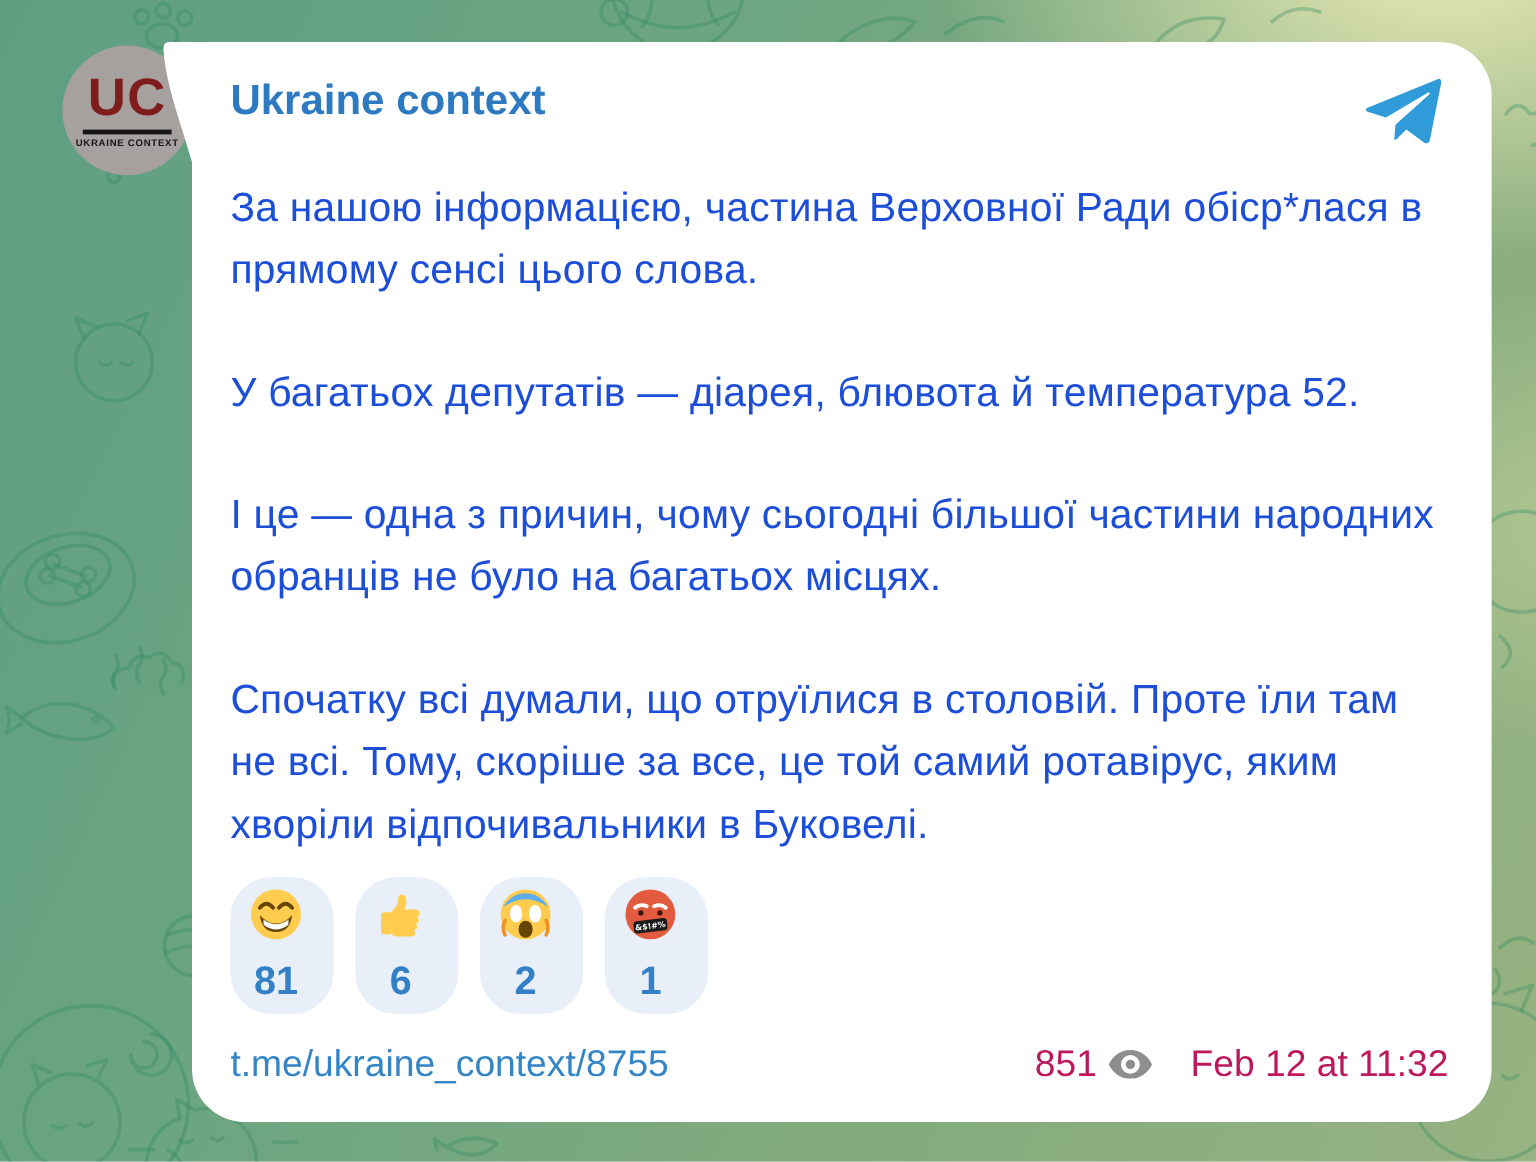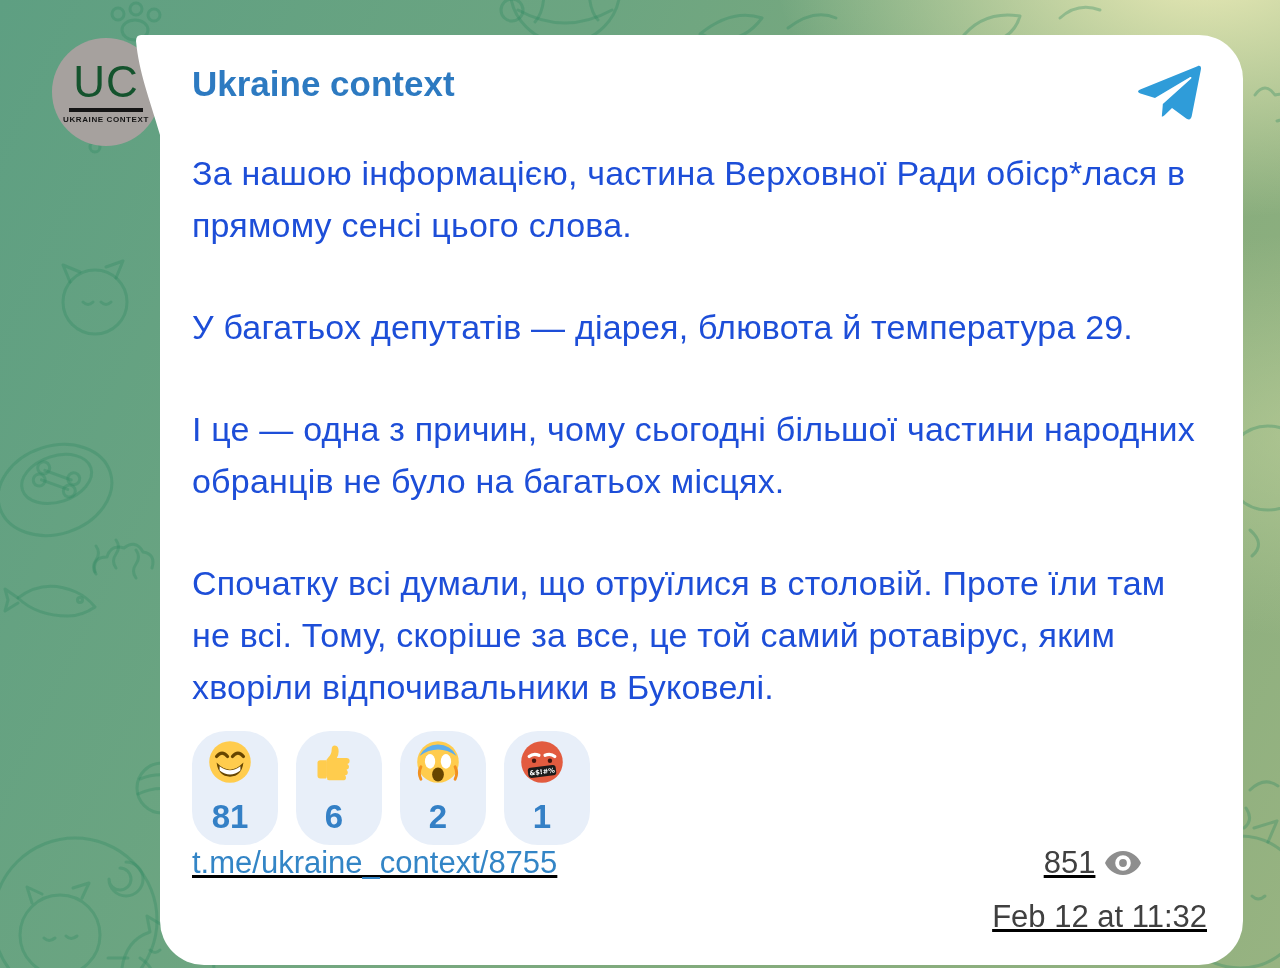--- a/index.html
+++ b/index.html
@@ -15,21 +15,21 @@
   .bg-doodles path,.bg-doodles circle,.bg-doodles ellipse,.bg-doodles rect{
     fill:none;stroke:#2f8a62;stroke-opacity:.33;stroke-width:3;stroke-linecap:round;stroke-linejoin:round;
   }
 
   
   .avatar{
     position:absolute;left:52px;top:38px;width:108px;height:108px;border-radius:50%;
     background:#a6a19e;z-index:1;display:flex;flex-direction:column;align-items:center;justify-content:center;
     cursor:pointer;
   }
-  .avatar .initials{font-weight:400;color:#14532d;font-size:44px;letter-spacing:1px;line-height:1;}
+  .avatar .initials{font-weight:700;color:#7f1d1d;font-size:44px;letter-spacing:1px;line-height:1;}
   .avatar .rule{width:74px;height:4px;background:#151515;margin:4px 0 3px;}
   .avatar .subtitle{font-weight:700;color:#151515;font-size:8px;letter-spacing:.6px;white-space:nowrap;}
 
   
   .card{
     position:absolute;left:160px;top:35px;width:1083px;z-index:2;box-sizing:border-box;
     background:#ffffff;border-radius:0 44px 44px 44px;
     padding:30px 36px 30px 32px;
   }
   .card-tail{
@@ -46,23 +46,23 @@
   
   .reactions{display:flex;gap:18px;margin-top:18px;}
   .pill{
     display:inline-flex;align-items:center;gap:14px;background:#e8eff9;border-radius:34px;
     padding:9px 26px 9px 16px;cursor:pointer;flex-direction:column;
   }
   .pill .emoji{width:44px;height:44px;display:block;}
   .pill .count{color:#3480c6;font-weight:700;font-size:33px;}
 
   
-  .footer{display:flex;align-items:flex-start;justify-content:space-between;text-decoration:underline;}
+  .footer{display:flex;align-items:flex-end;justify-content:space-between;margin-top:24px;}
   .post-link{color:#3385c6;font-size:31px;cursor:pointer;}
-  .meta{display:flex;align-items:center;gap:18px;color:#404040;font-size:31px;flex-direction:column;}
+  .meta{display:flex;align-items:center;gap:18px;color:#be185d;font-size:31px;}
   .views{display:flex;align-items:center;gap:10px;}
   .eye{width:36px;height:24px;display:block;}
   .timestamp{margin-left:14px;}
 </style>
 </head>
 <body>
 
 <svg class="bg-doodles" viewBox="0 0 1280 968" xmlns="http://www.w3.org/2000/svg">
 
   <g>
@@ -163,21 +163,21 @@
   <div class="channel-row">
     <div class="channel-name">Ukraine context</div>
     <svg class="plane" viewBox="0 0 64 56" xmlns="http://www.w3.org/2000/svg">
       <path fill="#2f9cd9" d="M60.5 1.2 L3.2 24.6 c-2.9 1.2 -2.8 2.9 .2 3.8 l14.6 4.6 L52.5 12.4 c1.6 -1 2.6 .2 1.4 1.3 L25.8 38.9 l-1 12.6 c1.5 0 2.2 -.7 3 -1.5 l7.2 -7.1 14.6 10.8 c2.7 1.5 4.4 .7 5.1 -2.4 L63.8 4.9 c.9 -3.6 -1.2 -5 -3.3 -3.7 Z"></path>
       <path fill="#ffffff" opacity=".25" d="M18 33 L52.5 12.4 c1.6 -1 2.6 .2 1.4 1.3 L25.8 38.9 l-1 12.6 -6.8 -18.5 Z"></path>
     </svg>
   </div>
 
   <div class="msg">
     <p>За нашою інформацією, частина Верховної Ради обіср*лася в прямому сенсі цього слова.</p>
-    <p>У багатьох депутатів — діарея, блювота й температура 29.</p>
+    <p>У багатьох депутатів — діарея, блювота й температура 52.</p>
     <p>І це — одна з причин, чому сьогодні більшої частини народних обранців не було на багатьох місцях.</p>
     <p>Спочатку всі думали, що отруїлися в столовій. Проте їли там не всі. Тому, скоріше за все, це той самий ротавірус, яким хворіли відпочивальники в Буковелі.</p>
   </div>
 
   <div class="reactions">
     <div class="pill">
       <svg class="emoji" viewBox="0 0 36 36">
         <circle cx="18" cy="18" r="17" fill="#ffcc4d"></circle>
         <path d="M7 13.5 q4.5 -5.5 9 0" stroke="#664500" stroke-width="2.6" fill="none" stroke-linecap="round"></path>
         <path d="M20 13.5 q4.5 -5.5 9 0" stroke="#664500" stroke-width="2.6" fill="none" stroke-linecap="round"></path>

